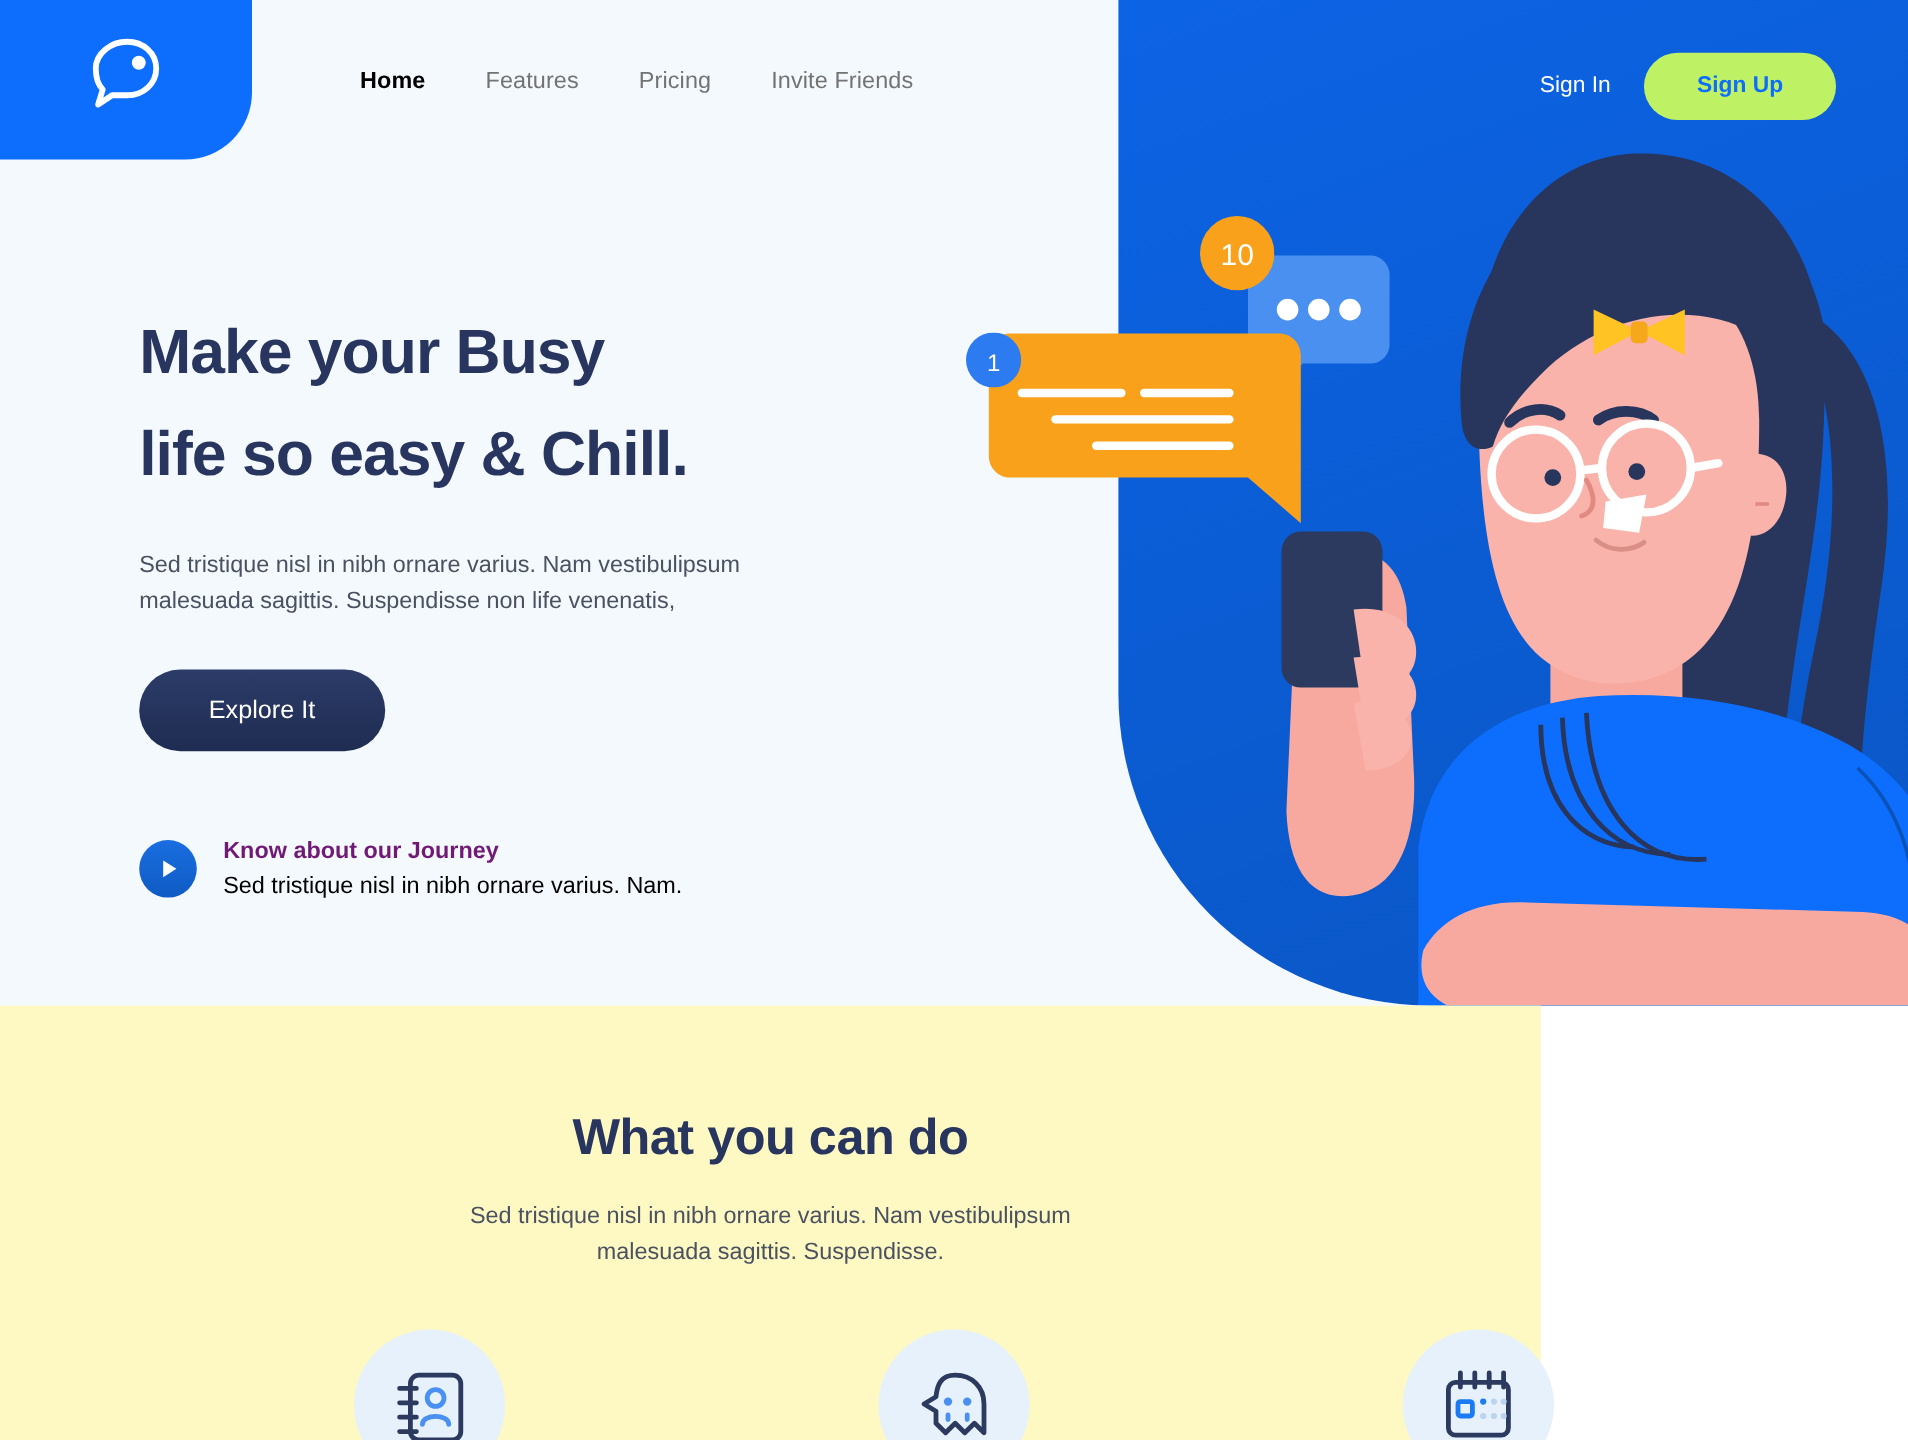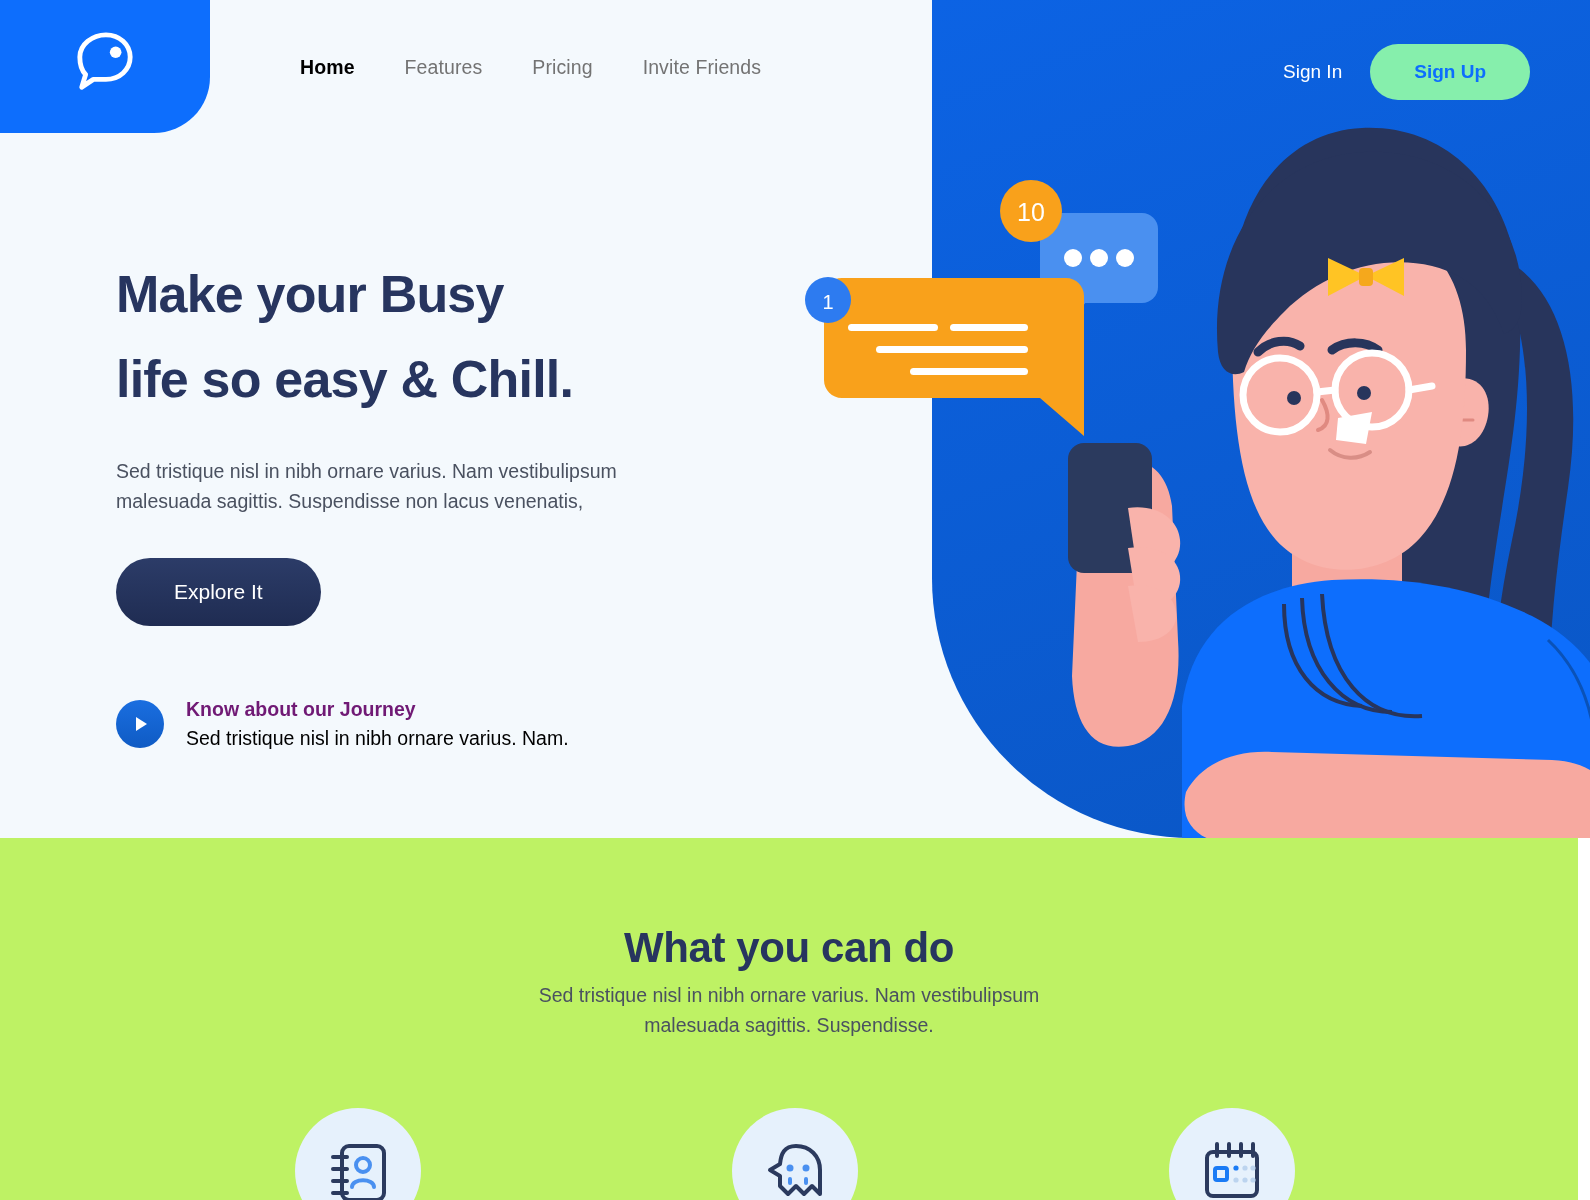--- a/index.html
+++ b/index.html
@@ -79,21 +79,21 @@
     gap: 28px;
     z-index: 7;
   }
   .signin {
     font-size: 19px;
     color: #ffffff;
     cursor: pointer;
     white-space: nowrap;
   }
   .signup {
-    background: #86efac;
+    background: #bef264;
     color: #0d6efd;
     font-size: 19px;
     font-weight: bold;
     border: none;
     border-radius: 40px;
     padding: 17px 44px;
     cursor: pointer;
     font-family: "Liberation Sans", sans-serif;
     white-space: nowrap;
   }
@@ -166,34 +166,34 @@
   .journey-sub {
     font-size: 19.5px;
     color: #000000;
     margin-top: 6px;
   }
 
   
   .section2 {
     position: absolute;
     left: 0; top: 838px;
-    width: 1578px;
+    width: 1284px;
     height: 362px;
-    background: #bef264;
+    background: #fef9c3;
   }
   .s2-title {
     margin-top: 86px;
     text-align: center;
     font-size: 42px;
     font-weight: bold;
     color: #27355f;
     letter-spacing: -0.4px;
   }
   .s2-sub {
-    margin-top: 8px;
+    margin-top: 26px;
     text-align: center;
     font-size: 19.5px;
     line-height: 30px;
     color: #4a5160;
   }
 
   .features {
     position: absolute;
     left: 0; top: 1108px;
     width: 1590px;
@@ -359,21 +359,21 @@
   <div class="auth">
     <div class="signin">Sign In</div>
     <button class="signup">Sign Up</button>
   </div>
 
   <div class="hero-copy">
     <h1 class="hero-title">
       <span>Make your Busy</span><br>
       <span>life so easy &amp; Chill.</span>
     </h1>
-    <p class="hero-sub">Sed tristique nisl in nibh ornare varius. Nam vestibulipsum malesuada sagittis. Suspendisse non lacus venenatis,</p>
+    <p class="hero-sub">Sed tristique nisl in nibh ornare varius. Nam vestibulipsum malesuada sagittis. Suspendisse non life venenatis,</p>
     <button class="explore-btn">Explore It</button>
 
     <div class="journey">
       <div class="play-circle">
         <div class="play-tri"></div>
       </div>
       <div>
         <div class="journey-title">Know about our Journey</div>
         <div class="journey-sub">Sed tristique nisl in nibh ornare varius. Nam.</div>
       </div>

